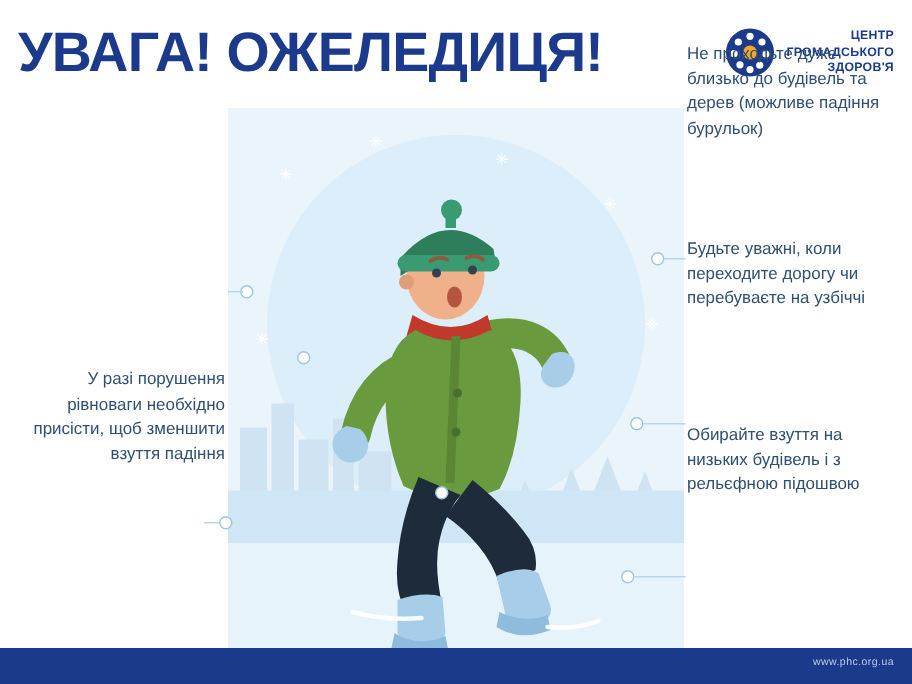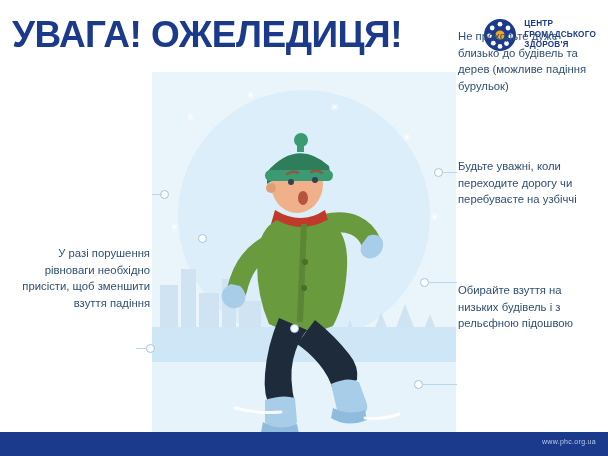--- a/index.html
+++ b/index.html
@@ -22,21 +22,21 @@
   }
   .title{
     position:absolute;left:12px;top:14px;
     font-size:37px;font-weight:bold;letter-spacing:-0.5px;
     color:#1b3a8c;
     font-family:"Liberation Sans", sans-serif;
     white-space:nowrap;
   }
   .logo{
     position:absolute;right:12px;top:18px;
-    display:flex;align-items:center;gap:7px;
+    display:flex;align-items:center;gap:7px;text-align:right;
   }
   .logo-mark{
     width:34px;height:34px;position:relative;
   }
   .logo-text{
     font-size:8.2px;line-height:10.5px;font-weight:bold;color:#1b3a8c;
     letter-spacing:0.2px;
   }
   
   .band{

